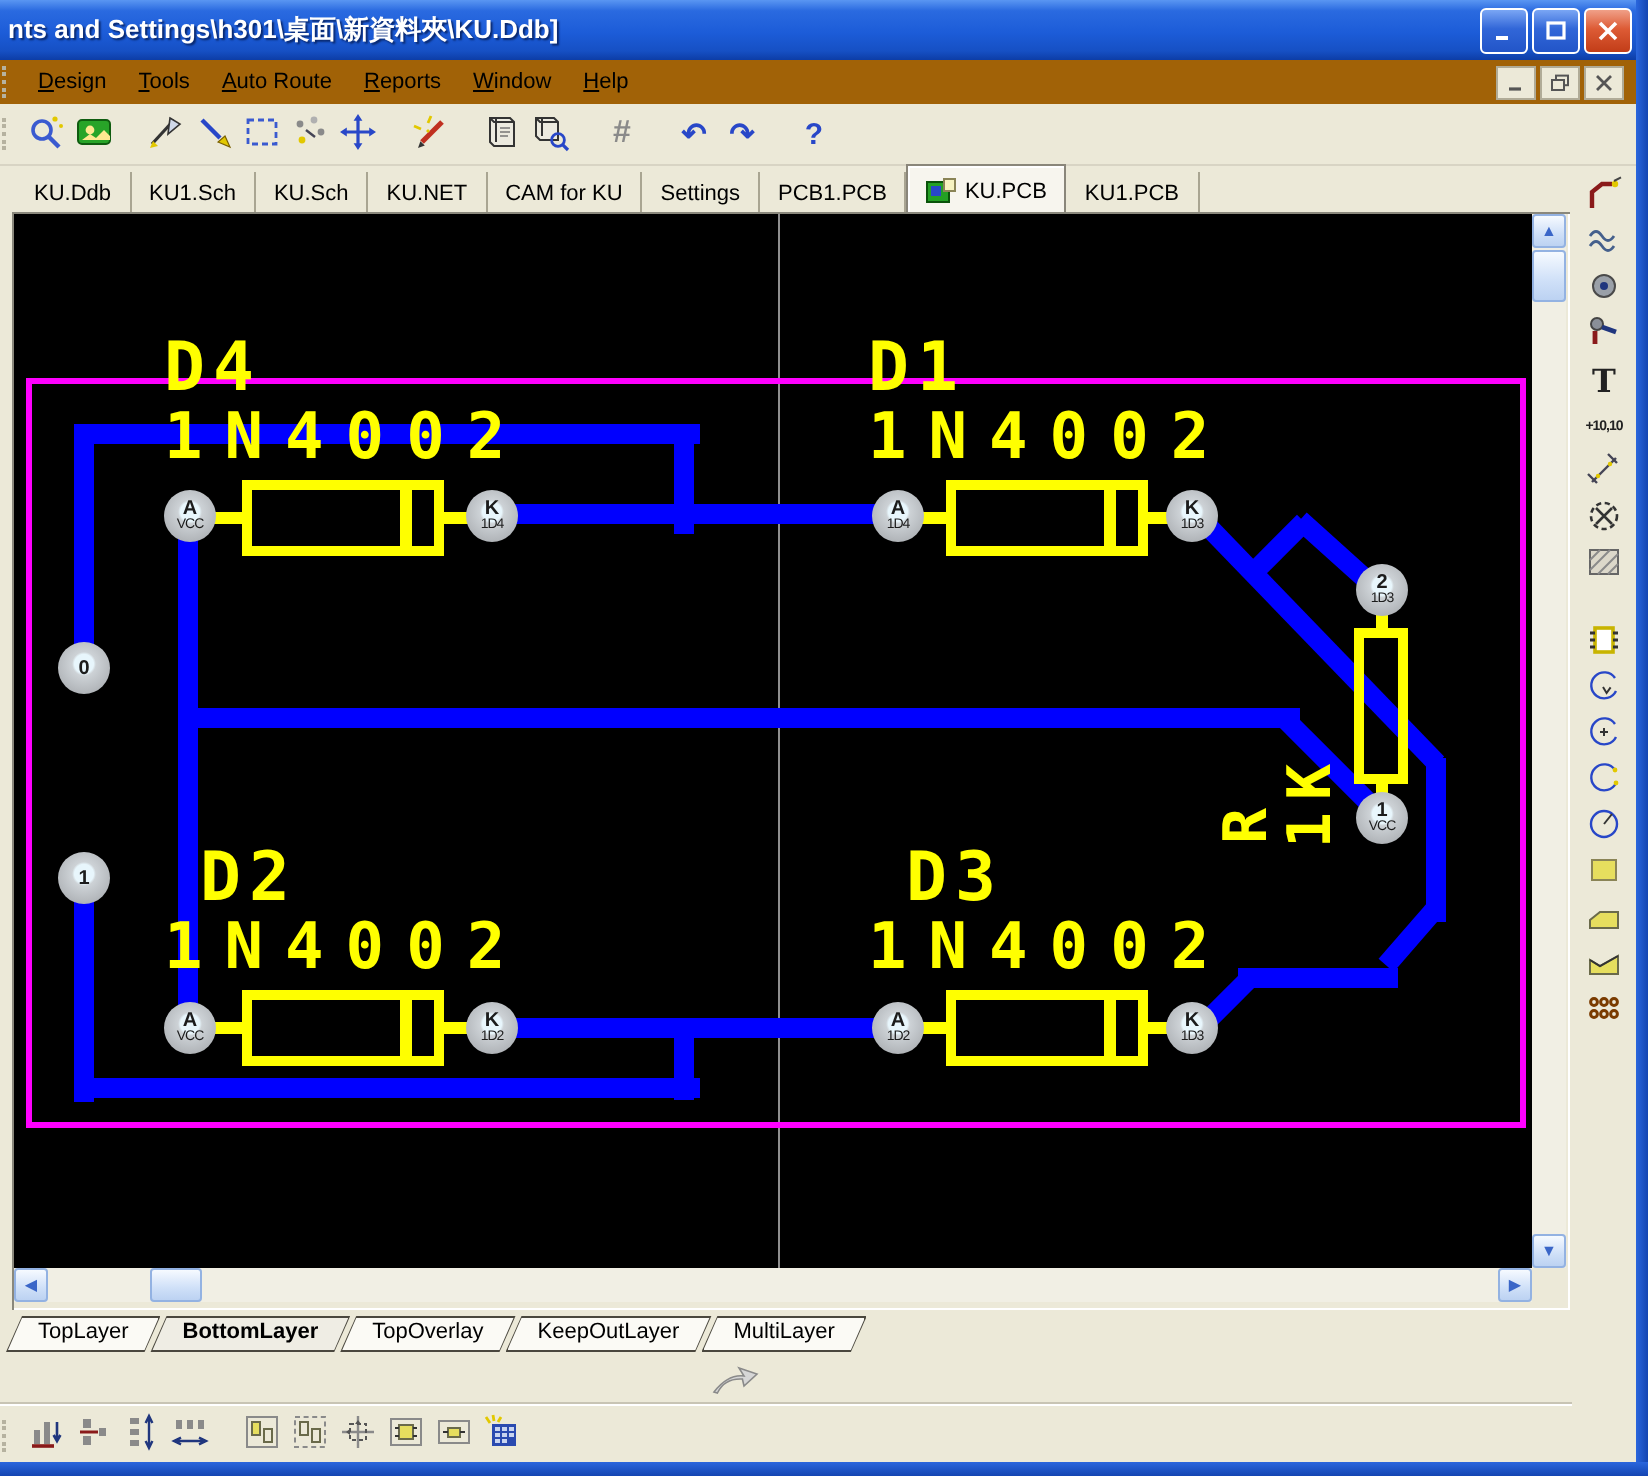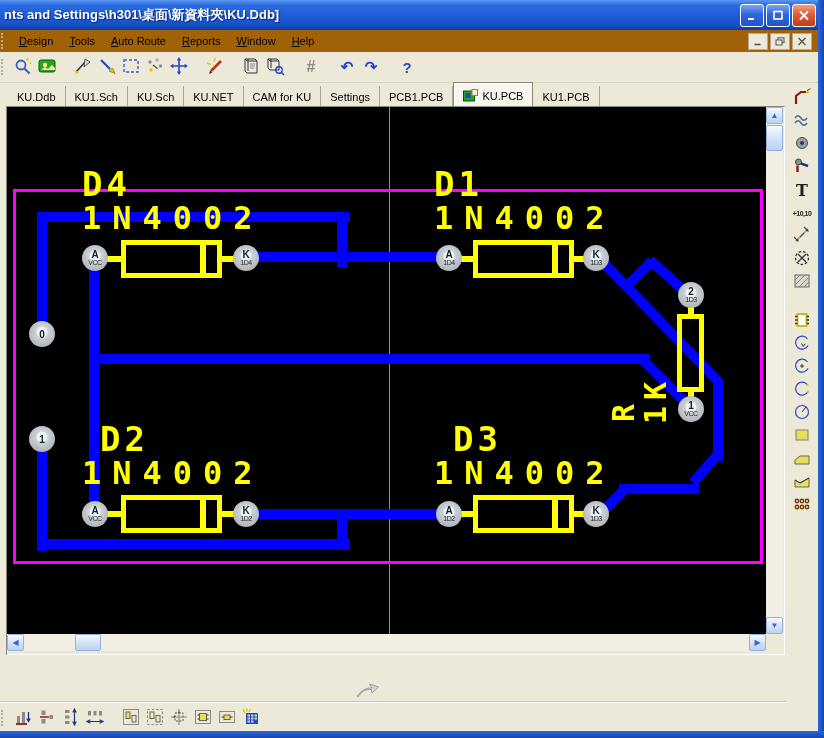--- a/index.html
+++ b/index.html
@@ -386,20 +386,43 @@
       <div class="sarr" style="bottom:0;height:17px">▼</div>
     </div>
     <div class="hscroll">
       <div class="sarr" style="left:0;width:17px">◀</div>
       <div class="sthumb" style="left:68px;width:26px"></div>
       <div class="sarr" style="right:0;width:17px">▶</div>
     </div>
     <div class="corner"></div>
   </div>
 
+  <div class="layerbar">
+
+  <span class="ltab">
+        <i></i>
+        <b>TopLayer</b>
+      </span>
+      <span class="ltab active">
+        <i></i>
+        <b>BottomLayer</b>
+      </span>
+      <span class="ltab">
+        <i></i>
+        <b>TopOverlay</b>
+      </span>
+      <span class="ltab">
+        <i></i>
+        <b>KeepOutLayer</b>
+      </span>
+      <span class="ltab">
+        <i></i>
+        <b>MultiLayer</b>
+      </span>
+    </div>
 
   <div class="statusarea">
     <span class="cursor-swoosh"><svg width="26" height="16" viewBox="0 0 26 16">
           <path d="M2 14 q7 -9 15 -8 l-2.5 -4 9 3 -6.5 6 -0.8 -3.5 q-9 -0.5 -12.5 7z" fill="#d6d6d6" stroke="#8a8a8a" stroke-width="0.8"></path>
         </svg></span>
     <span class="balloon">?</span>
   </div>
 
   <div class="bottombar">
 

